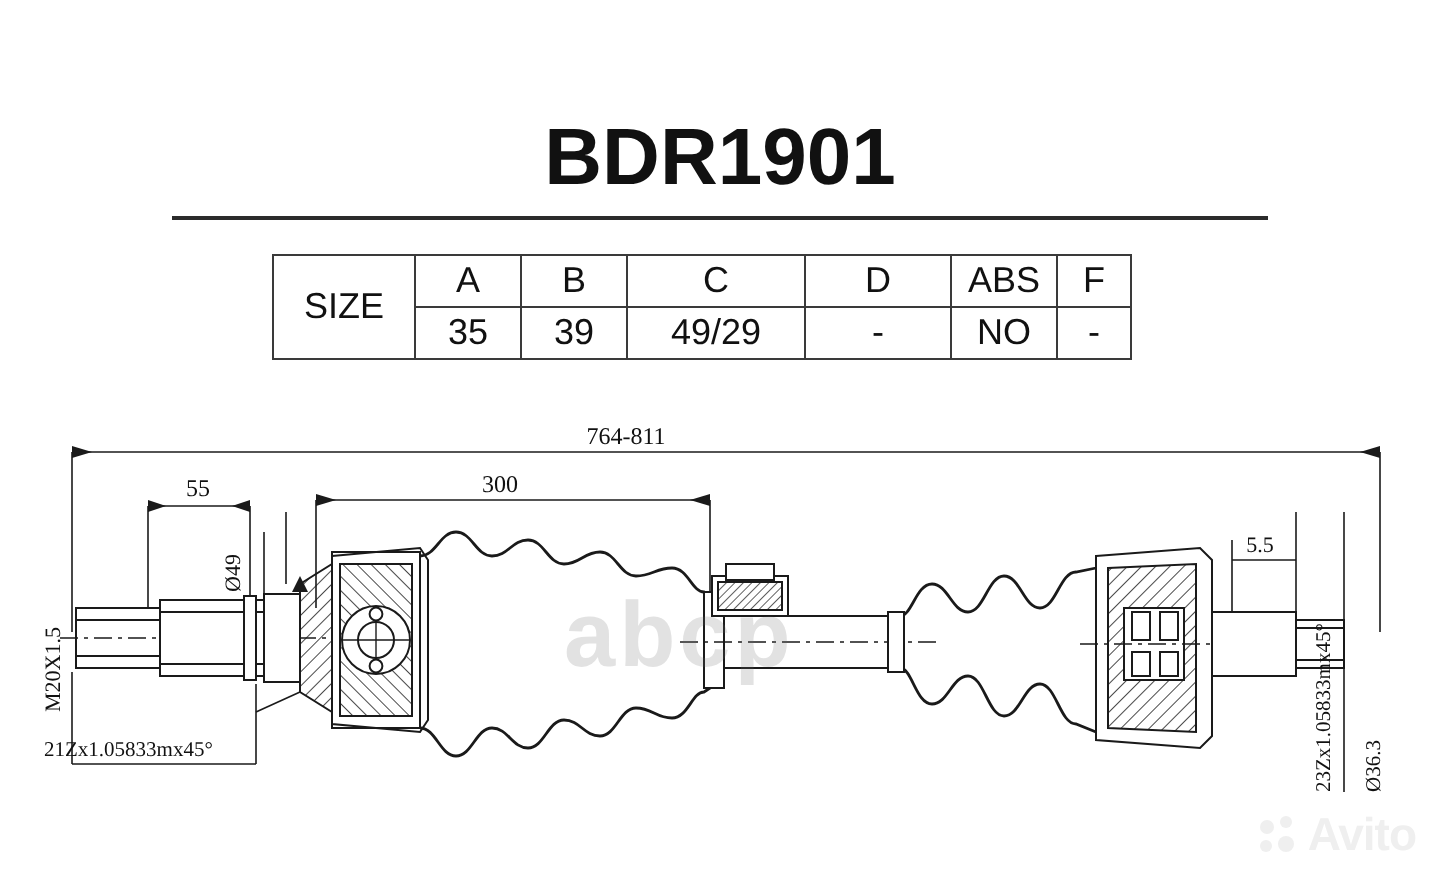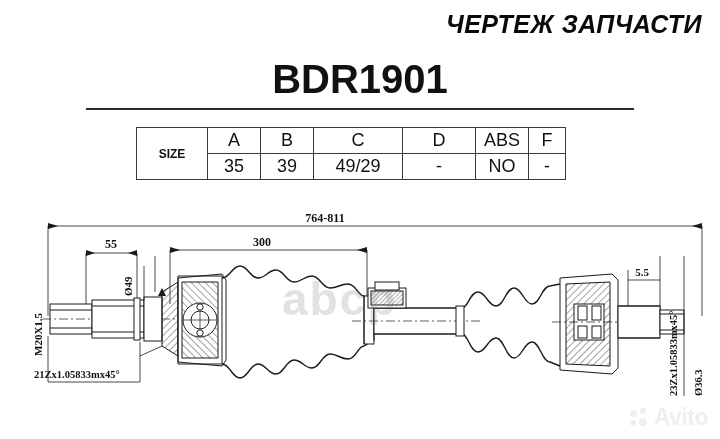--- a/index.html
+++ b/index.html
@@ -74,45 +74,43 @@
     border: 1px solid #3a3a3a;
     text-align: center;
     vertical-align: middle;
     font-size: 18px;
     padding: 0;
     height: 25px;
     background: #fff;
   }
   table.spec td.size-cell {
     width: 70px;
-    font-size: 12px;
-    font-weight: bold;
+    font-size: 18px;
   }
   td.col-a, td.col-b { width: 52px; }
   td.col-c { width: 88px; }
   td.col-d { width: 72px; }
   td.col-abs { width: 52px; }
   td.col-f { width: 36px; }
 
   
   .drawing {
     position: absolute;
-    left: 12px;
+    left: 0;
     top: 196px;
     width: 593px;
     height: 243px;
-    font-weight: bold;
   }
   .drawing svg { display: block; }
 
   
   .wm-center {
     position: absolute;
     left: 282px;
-    top: 272px;
+    top: 290px;
     font-family: "Liberation Sans", sans-serif;
     font-size: 46px;
     font-weight: bold;
     color: rgba(110,110,110,0.20);
     letter-spacing: 2px;
     pointer-events: none;
     user-select: none;
   }
   .wm-avito {
     position: absolute;
@@ -141,21 +139,20 @@
   .av-dots i:nth-child(1){ width:7px;height:7px; left:0;  top:2px; }
   .av-dots i:nth-child(2){ width:6px;height:6px; left:10px;top:0px; }
   .av-dots i:nth-child(3){ width:6px;height:6px; left:0px; top:12px;}
   .av-dots i:nth-child(4){ width:8px;height:8px; left:9px; top:10px;}
 </style>
 </head>
 <body>
 
 <div class="page">
 
-  <div class="brand-title">ЧЕРТЕЖ ЗАПЧАСТИ</div>
 
   <div class="part-number">BDR1901</div>
 
   <div class="title-rule"></div>
 
   <div class="spec-table-wrap">
     <table class="spec">
       <tbody>
           <tr>
         <td class="size-cell" rowspan="2">SIZE</td>

